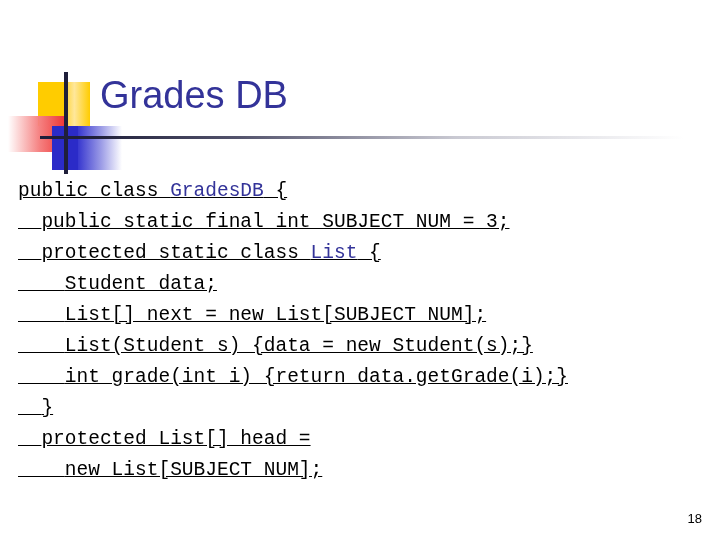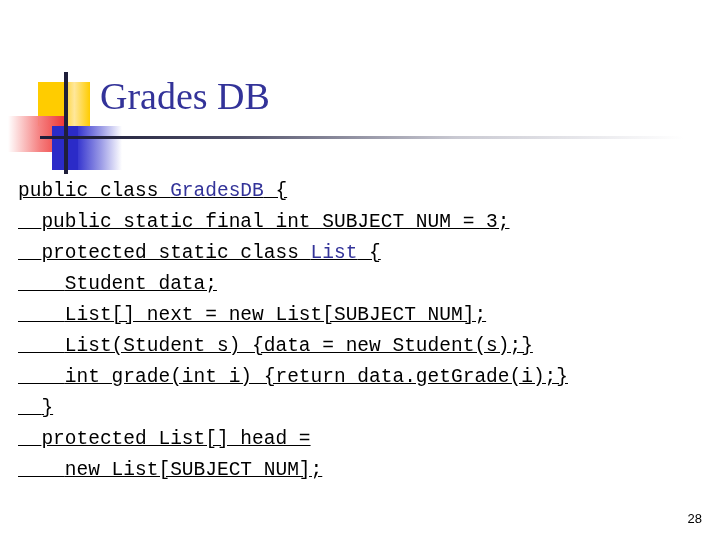--- a/index.html
+++ b/index.html
@@ -94,21 +94,21 @@
     top: 76px;
     width: 670px;
     height: 3px;
     background: linear-gradient(to right, #1F1F3A 0%, #1F1F3A 8%, #55556e 30%, #c9c9d2 62%, rgba(255,255,255,0) 96%);
   }
 
   .slide-title {
     position: absolute;
     left: 100px;
     top: 74px;
-    font-family: Liberation Serif, serif;
+    font-family: Liberation Sans, sans-serif;
     font-size: 38px;
     font-weight: 400;
     color: #333399;
     letter-spacing: 0px;
     white-space: nowrap;
   }
 
   
   .code-body {
     position: absolute;
@@ -154,14 +154,14 @@
       <div class="sq-blue-core"></div>
       <div class="line-v"></div>
       <div class="line-h"></div>
     </div>
 
     <div class="slide-title">Grades DB</div>
   </div>
 
   <div class="code-body"><div class="code-line"><span>public class </span><span class="kw-type">GradesDB</span><span> {</span></div><div class="code-line">  <span>public static final int SUBJECT_NUM = 3;</span></div><div class="code-line">  <span>protected static class </span><span class="kw-type">List</span><span> {</span></div><div class="code-line">    <span>Student data;</span></div><div class="code-line">    <span>List[] next = new List[SUBJECT_NUM];</span></div><div class="code-line">    <span>List(Student s) {data = new Student(s);}</span></div><div class="code-line">    <span>int grade(int i) {return data.getGrade(i);}</span></div><div class="code-line">  <span>}</span></div><div class="code-line">  <span>protected List[] head =</span></div><div class="code-line">    <span>new List[SUBJECT_NUM];</span></div></div>
 
-  <div class="page-number">28</div>
+  <div class="page-number">18</div>
 </div>
 
 </body></html>

